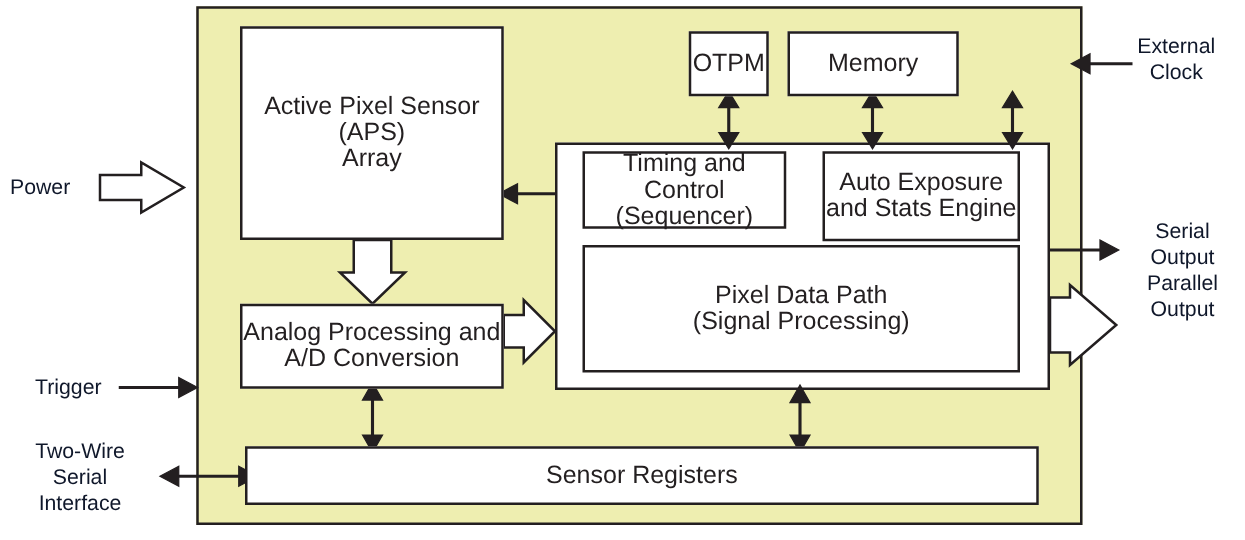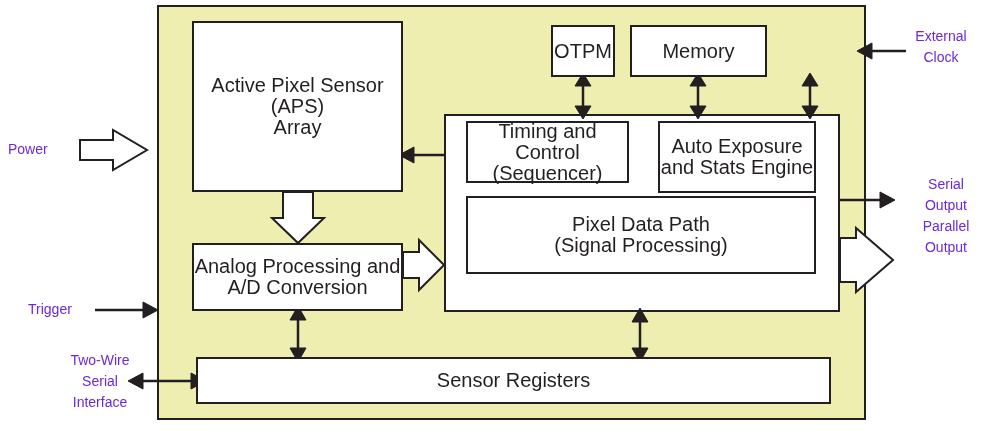--- a/index.html
+++ b/index.html
@@ -4,23 +4,23 @@
 <style>
   html,body{margin:0;padding:0;background:#ffffff;}
   body{
     width:996px;height:432px;position:relative;overflow:hidden;
     font-family:"Liberation Sans", sans-serif;
     color:#231f20;
   }
   #diagram{position:absolute;inset:0;}
   .lbl{
     position:absolute;
-    font-size:14px;
+    font-size:17px;
     line-height:21px;
-    color:#6d28d9;
+    color:#0f172a;
     white-space:pre-line;
     text-align:center;
   }
   .lbl.right{text-align:left;}
   .box{
     position:absolute;
     background:#ffffff;
     border:2px solid #231f20;
     box-sizing:border-box;
     display:flex;align-items:center;justify-content:center;
@@ -112,30 +112,30 @@
 
   <div class="box" style="left:630px;top:25px;width:137px;height:52px;">Memory</div>
 
 
   <div class="box" style="left:466px;top:121px;width:163px;height:62px;">Timing and Control
 (Sequencer)</div>
 
   <div class="box" style="left:658px;top:121px;width:158px;height:72px;">Auto Exposure
 and Stats Engine</div>
 
-  <div class="box" style="left:466px;top:196px;width:350px;height:78px;">Pixel Data Path
+  <div class="box" style="left:466px;top:196px;width:350px;height:102px;">Pixel Data Path
 (Signal Processing)</div>
 
   <div class="box" style="left:196px;top:357px;width:635px;height:47px;">Sensor Registers</div>
 
   <div class="lbl" style="left:0px;top:139px;width:78px;text-align:left;padding-left:8px;">Power</div>
 
   <div class="lbl" style="left:0px;top:299px;width:92px;text-align:left;padding-left:28px;">Trigger</div>
 
-  <div class="lbl" style="left:0px;top:350px;width:128px;text-align:center;margin-left:36px;">Two-Wire
+  <div class="lbl" style="left:0px;top:350px;width:128px;text-align:center;">Two-Wire
 Serial
 Interface</div>
 
   <div class="lbl right" style="left:886px;top:26px;width:110px;text-align:center;">External
 Clock</div>
 
   <div class="lbl right" style="left:896px;top:174px;width:100px;text-align:center;">Serial
 Output</div>
 
   <div class="lbl right" style="left:896px;top:216px;width:100px;text-align:center;">Parallel

